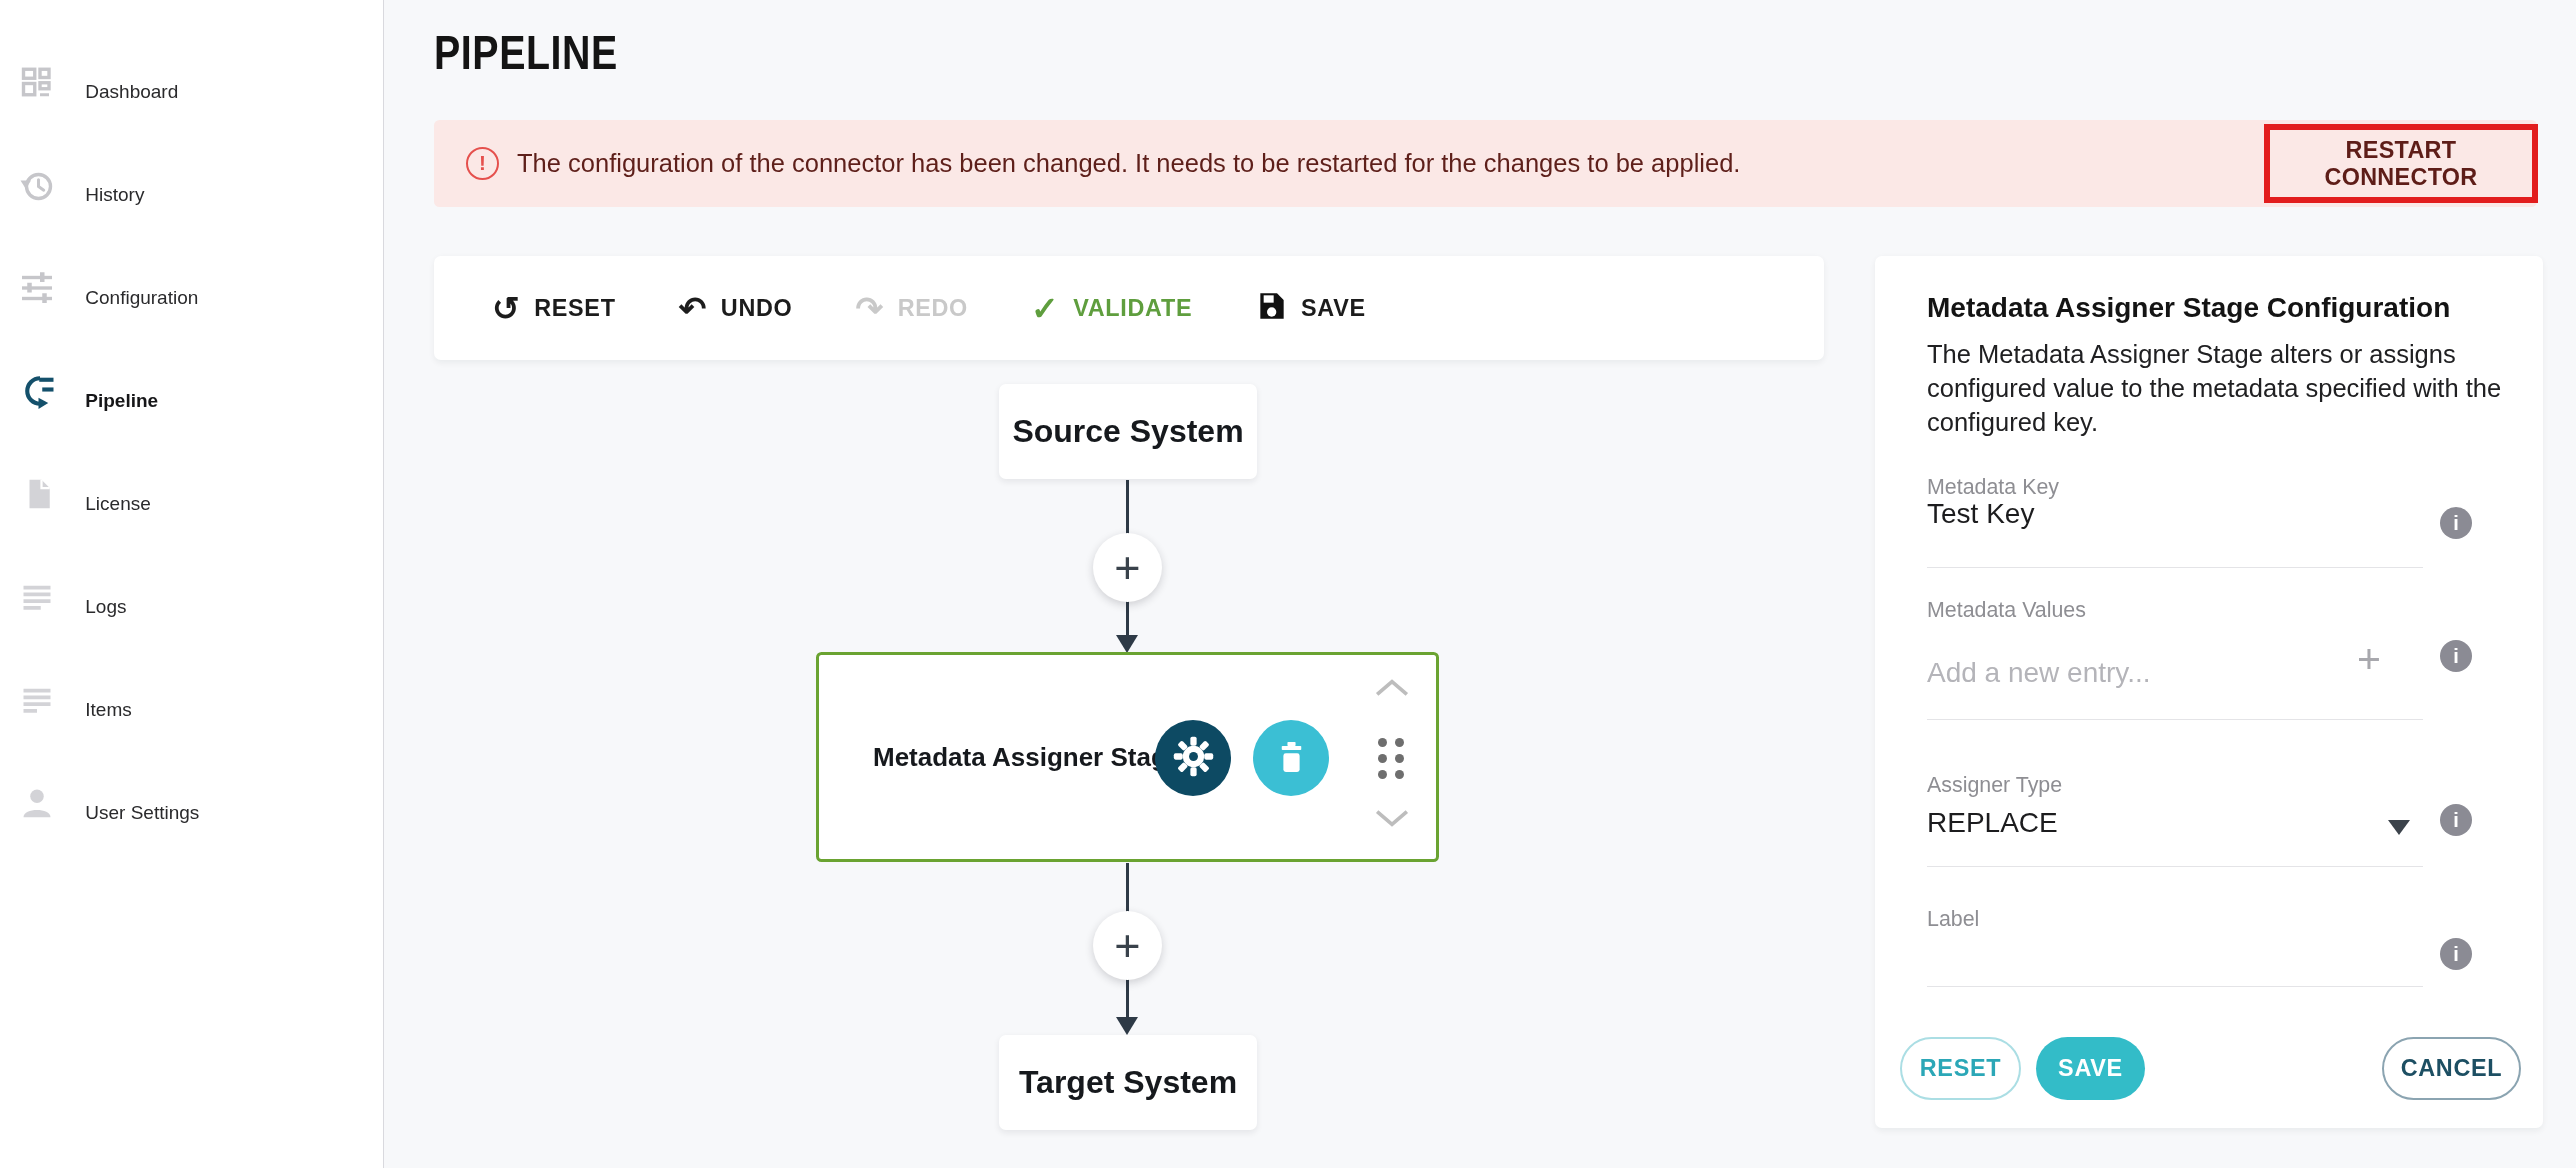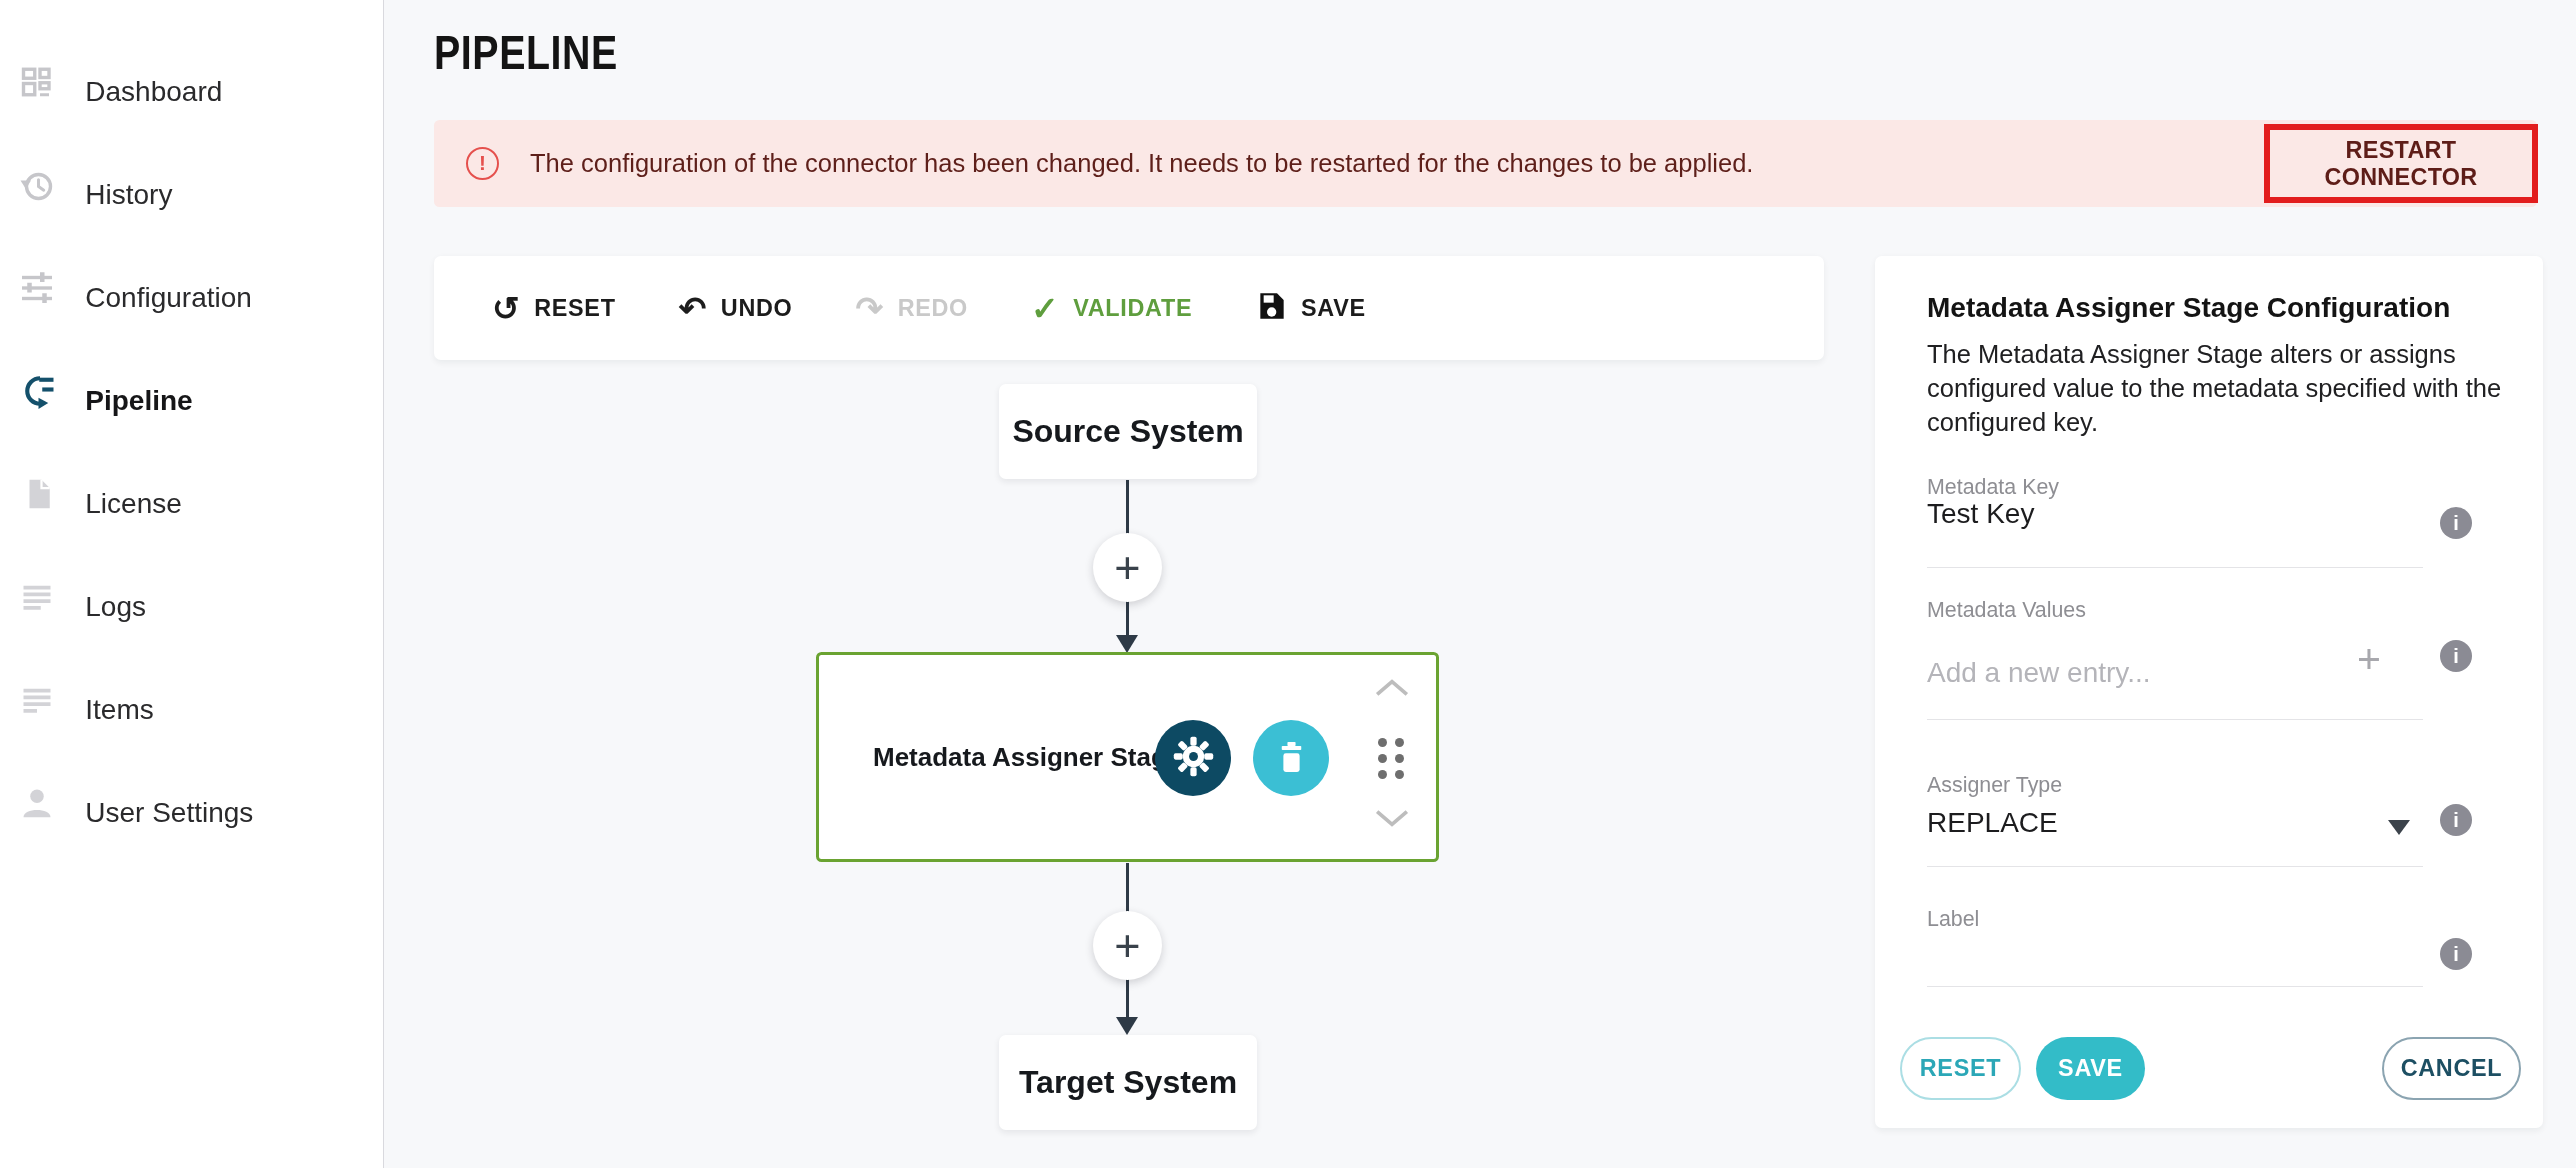--- a/index.html
+++ b/index.html
@@ -8,38 +8,38 @@
     position:relative; width:2576px; height:1168px; overflow:hidden;
     font-family:"Liberation Sans", sans-serif; color:#1d1d1f; background:#f7f8fa;
   }
   
   .sidebar {
     position:absolute; left:0; top:0; width:384px; height:1168px;
     background:#ffffff; border-right:1.4px solid #d9d9de; padding-top:30px;
   }
   .side-item { height:103px; display:flex; align-items:center; padding-left:19.3px; cursor:pointer; }
   .side-icon { width:36px; height:36px; margin-right:30px; flex:0 0 auto; }
-  .side-label { font-size:28px; color:#2a2a2c;margin-top:20px; }
+  .side-label { font-size:19px; color:#2a2a2c;margin-top:20px; }
   .side-item.active .side-label { font-weight:700; color:#161618; }
   
   .page-title {
     position:absolute; left:434px; top:25px; font-size:48px; font-weight:600;
     letter-spacing:0.7px; transform:scaleX(0.82); transform-origin:left center; color:#141414;
   }
   
   .banner {
     position:absolute; left:434px; top:120px; width:2103px; height:87px;
     background:#fbe8e6; border-radius:5.5px; display:flex; align-items:center;
   }
   .alert-circle {
     width:33px; height:33px; border:2.8px solid #e5504d; border-radius:50%;
     margin-left:32px; display:flex; align-items:center; justify-content:center; flex:0 0 auto;
   }
   .alert-circle span { color:#e5504d; font-size:20.7px; font-weight:700; line-height:1; }
-  .banner-msg { margin-left:31px; font-size:25.5px; color:#5e1f1a; }
+  .banner-msg { margin-left:18px; font-size:25.5px; color:#5e1f1a; }
   .restart-btn {
     position:absolute; left:1830px; top:4.1px; width:274px; height:79px;
     border:6.2px solid #e21d1d; background:transparent; color:#5e1d18;
     font-family:inherit; font-size:23.4px; font-weight:700; letter-spacing:0.3px;
     display:flex; align-items:center; justify-content:center; cursor:pointer;
   }
   
   .toolbar {
     position:absolute; left:434px; top:256px; width:1390px; height:104px;
     background:#ffffff; border-radius:6.9px; box-shadow:0 2.1px 6.9px rgba(25,30,40,0.06);

